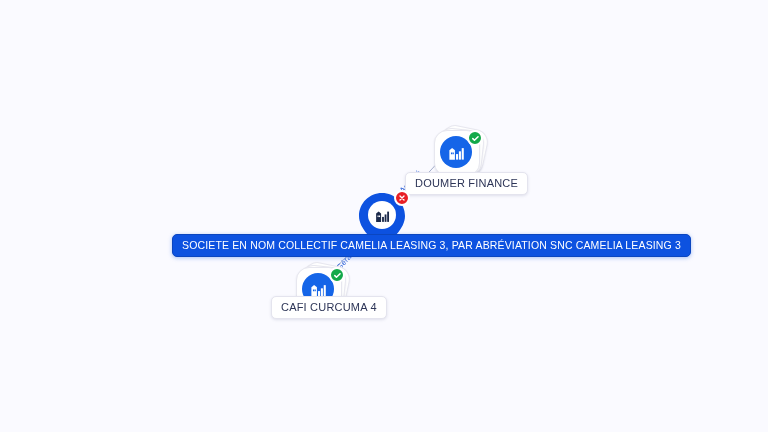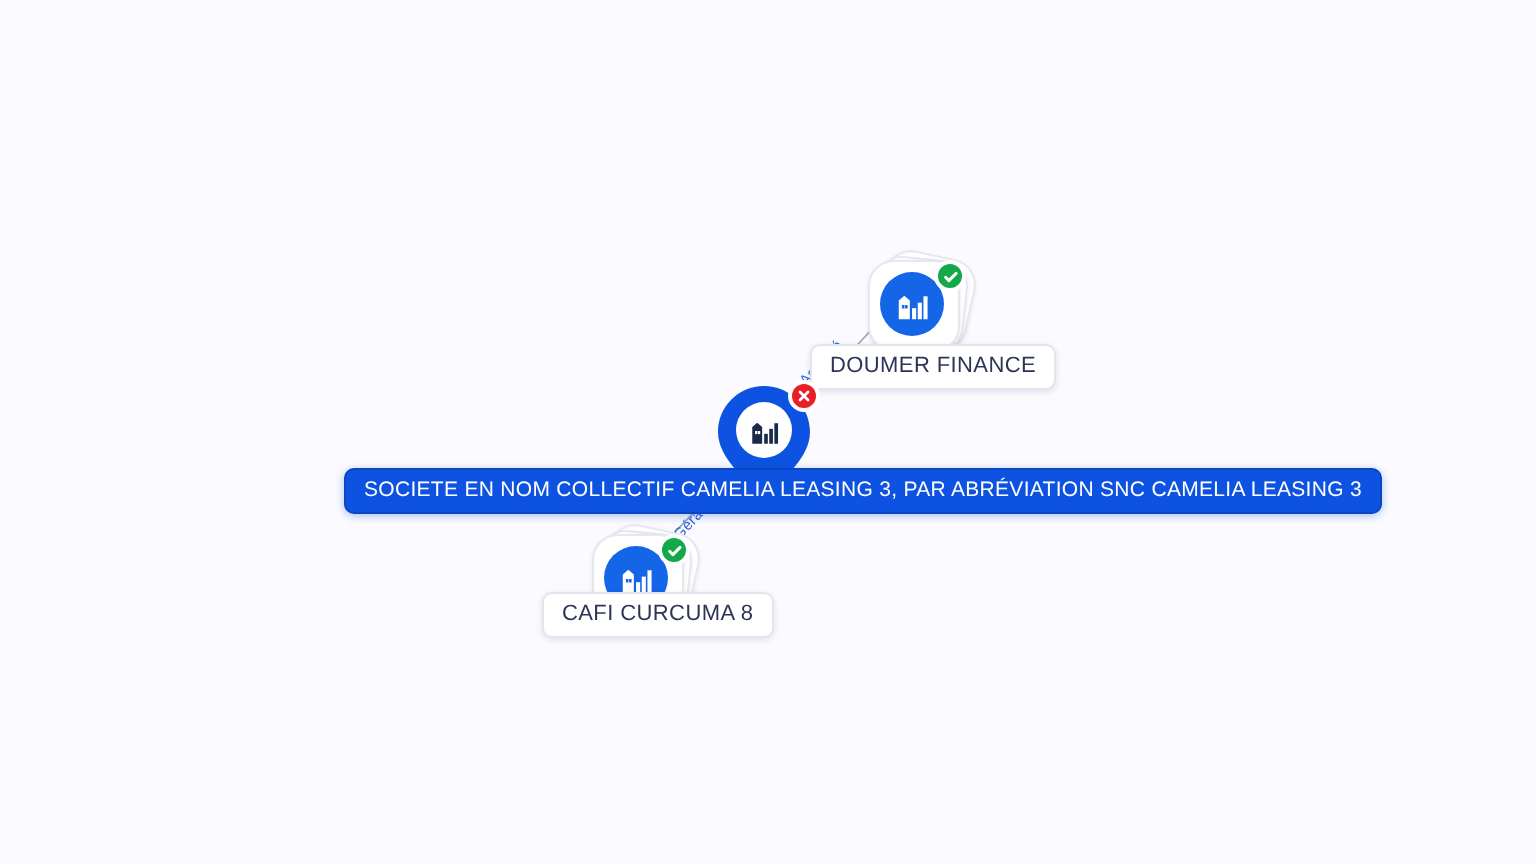--- a/index.html
+++ b/index.html
@@ -211,15 +211,15 @@
         <rect x="15" y="10.5" width="2.6" height="10.5" fill="#ffffff"></rect>
         <rect x="18.6" y="6.5" width="2.6" height="14.5" fill="#ffffff"></rect>
       </svg>
     </div>
     <div class="badge ok">
       <svg width="9" height="9" viewBox="0 0 12 12">
         <path d="M2.4 6.2l2.2 2.2 4.8-4.8" fill="none" stroke="#ffffff" stroke-width="2" stroke-linecap="round" stroke-linejoin="round"></path>
       </svg>
     </div>
   </div>
-  <div class="node-label" style="left:271px; top:296px;">CAFI CURCUMA 8</div>
+  <div class="node-label" style="left:271px; top:296px;">CAFI CURCUMA 4</div>
 
 </div>
 
 </body></html>

